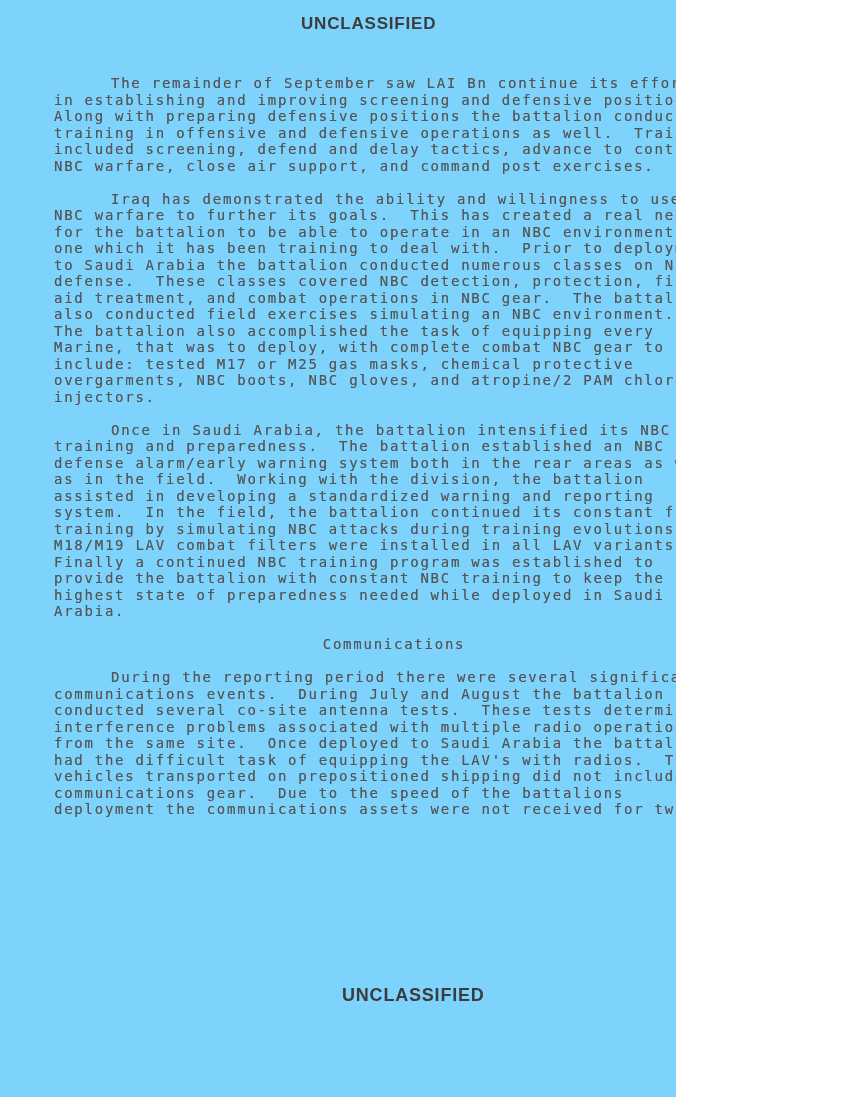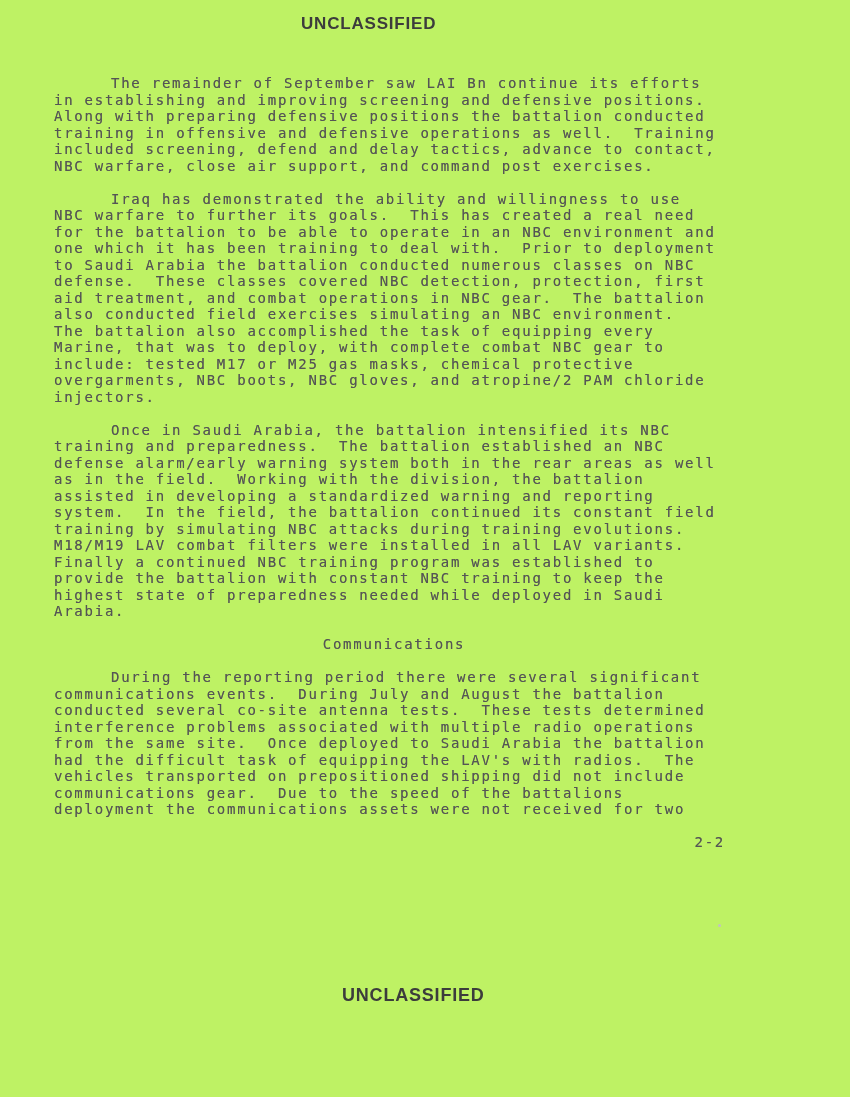--- a/index.html
+++ b/index.html
@@ -2,23 +2,23 @@
 <html><head>
 <meta charset="utf-8">
 <style>
   html, body {
     margin: 0;
     padding: 0;
     background: #ffffff;
   }
   .page {
     position: relative;
-    width: 850px;
+    width: 676px;
     height: 1097px;
-    background: #bef264;
+    background: #7dd3fc;
     overflow: hidden;
   }
   .classification {
     position: absolute;
     font-family: "Liberation Sans", sans-serif;
     font-weight: bold;
     color: #3c3c3c;
     letter-spacing: 0.8px;
     white-space: nowrap;
   }

